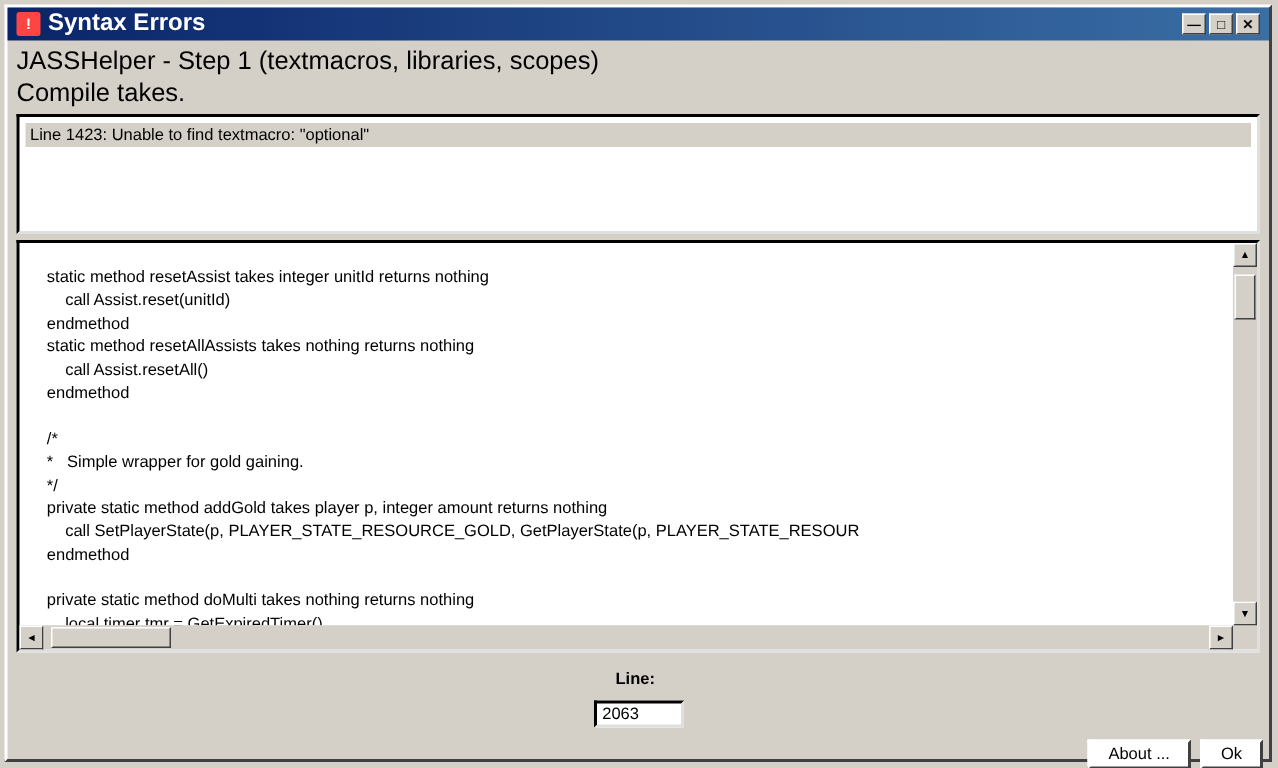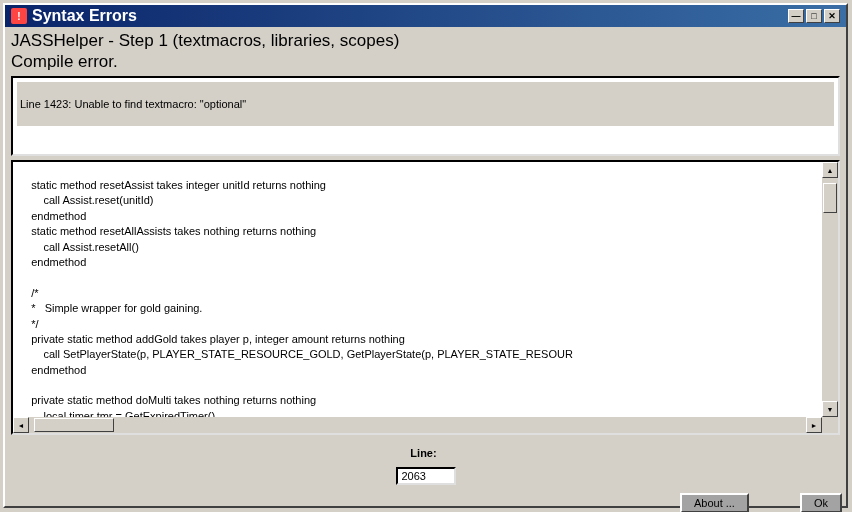--- a/index.html
+++ b/index.html
@@ -117,21 +117,21 @@
       height: 80px;
       overflow-y: auto;
       font-family: 'Tahoma', Arial, sans-serif;
       font-size: 11px;
       color: #000;
     }
 
     .error-line {
       background: #d4d0c8;
       color: #000;
-      padding: 16px 3px;
+      padding: 2px 3px;
       display: block;
     }
 
     .code-area-container {
       position: relative;
       border: 2px inset #808080;
       border-top-color: #404040;
       border-left-color: #404040;
       border-right-color: #dfdfdf;
       border-bottom-color: #dfdfdf;
@@ -264,31 +264,30 @@
       font-size: 11px;
     }
 
     .status-right {
       margin-left: auto;
       display: flex;
       gap: 6px;
     }
 
     .win-button {
-      background: #a3a3a3;
+      background: #ffffff;
       border: 2px solid #ffffff;
       border-right-color: #404040;
       border-bottom-color: #404040;
       padding: 2px 12px;
       font-family: 'Tahoma', Arial, sans-serif;
       font-size: 11px;
       cursor: pointer;
       min-width: 65px;
       text-align: center;
-      margin-left: 45px;
     }
 
     .win-button.ok-btn {
       min-width: 40px;
     }
   </style>
 </head>
 <body>
 
 <div class="window">
@@ -299,21 +298,21 @@
     </div>
     <div class="title-buttons">
       <div class="title-btn">—</div>
       <div class="title-btn">□</div>
       <div class="title-btn close">✕</div>
     </div>
   </div>
 
   <div class="window-content">
     <div class="info-text">JASSHelper - Step 1 (textmacros, libraries, scopes)</div>
-    <div class="info-text">Compile error.</div>
+    <div class="info-text">Compile takes.</div>
 
     <div class="error-box">
       <span class="error-line">Line 1423: Unable to find textmacro: "optional"</span>
     </div>
 
     <div class="code-area-container">
       <div class="code-area">    static method resetAssist takes integer unitId returns nothing
         call Assist.reset(unitId)
     endmethod
     static method resetAllAssists takes nothing returns nothing

